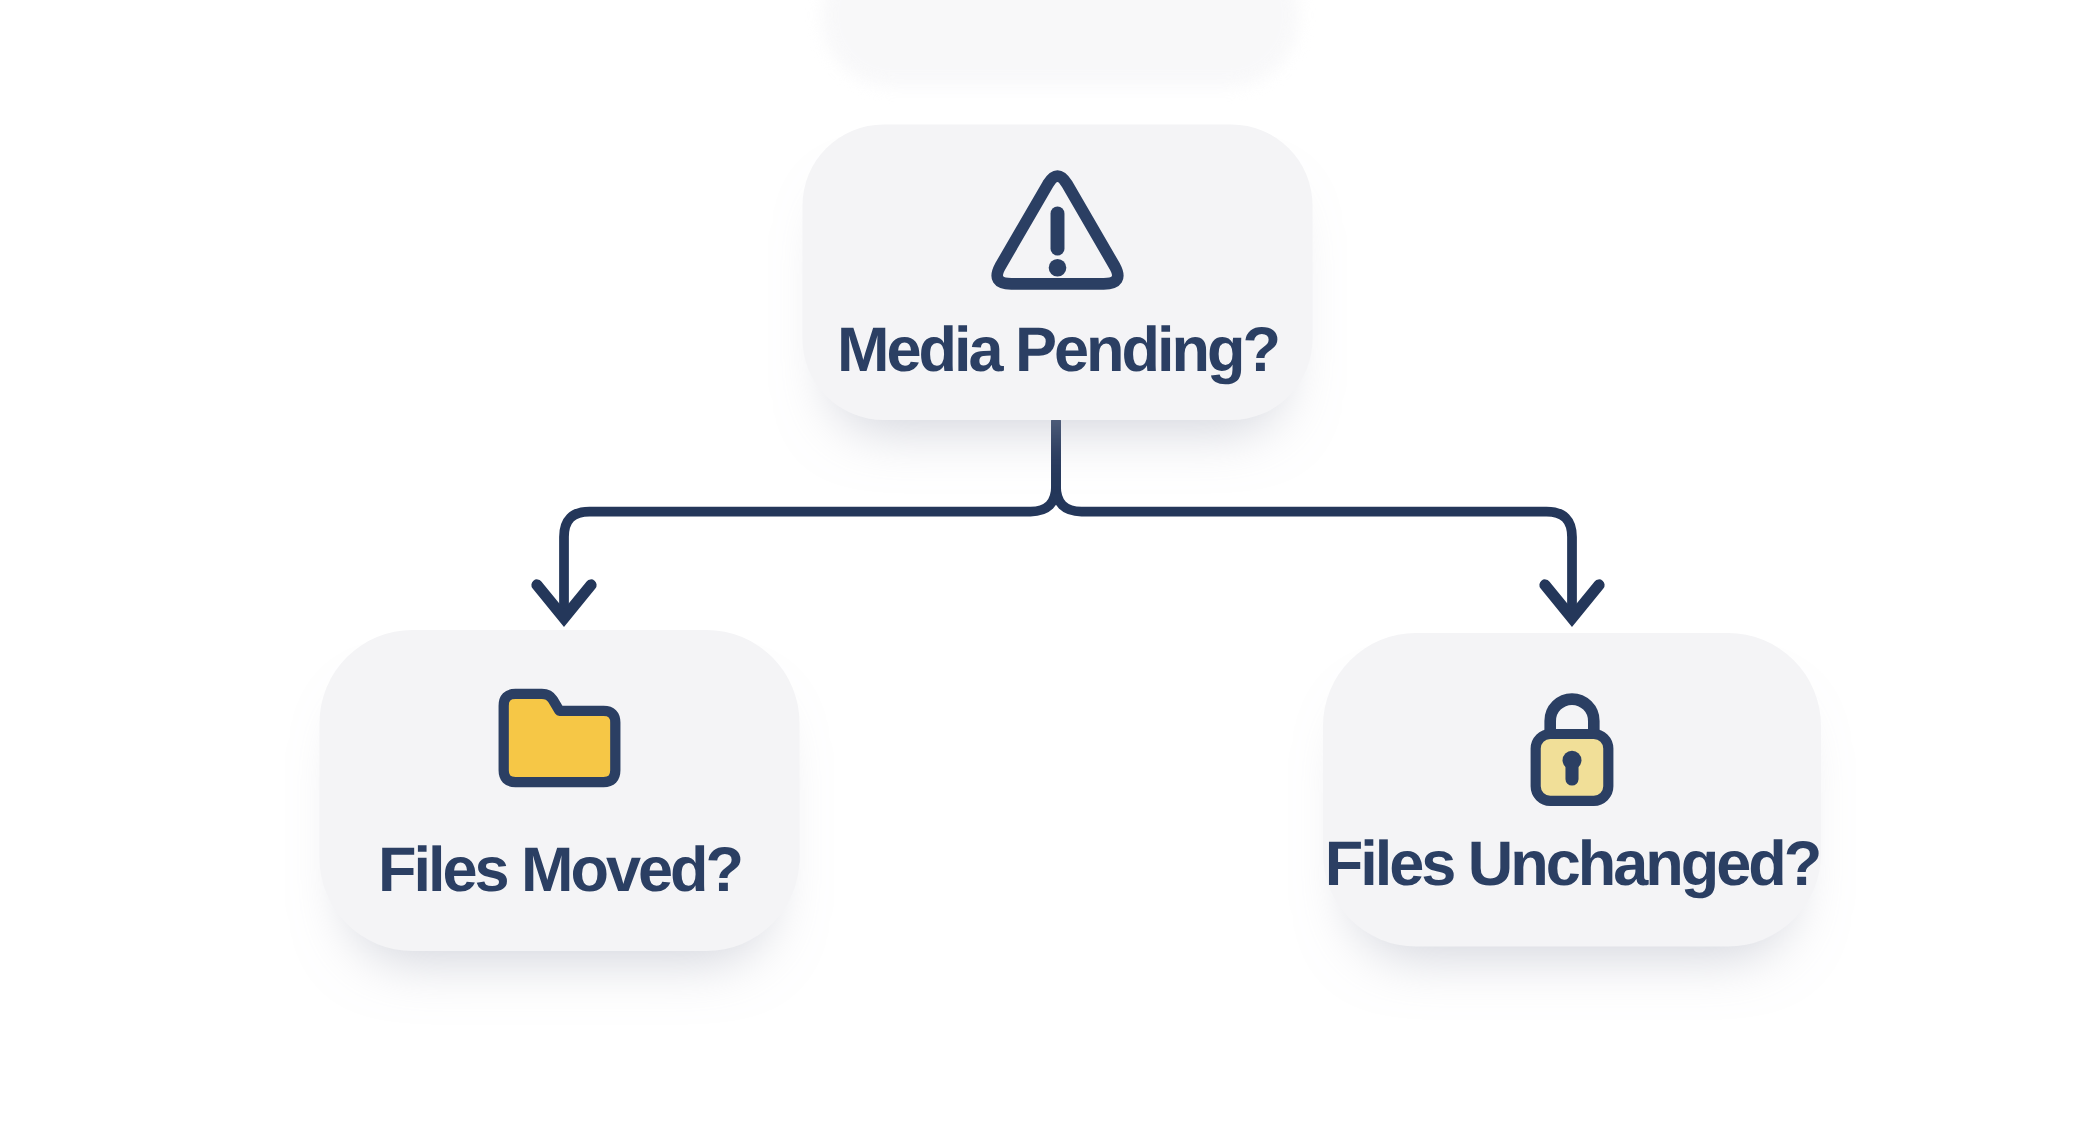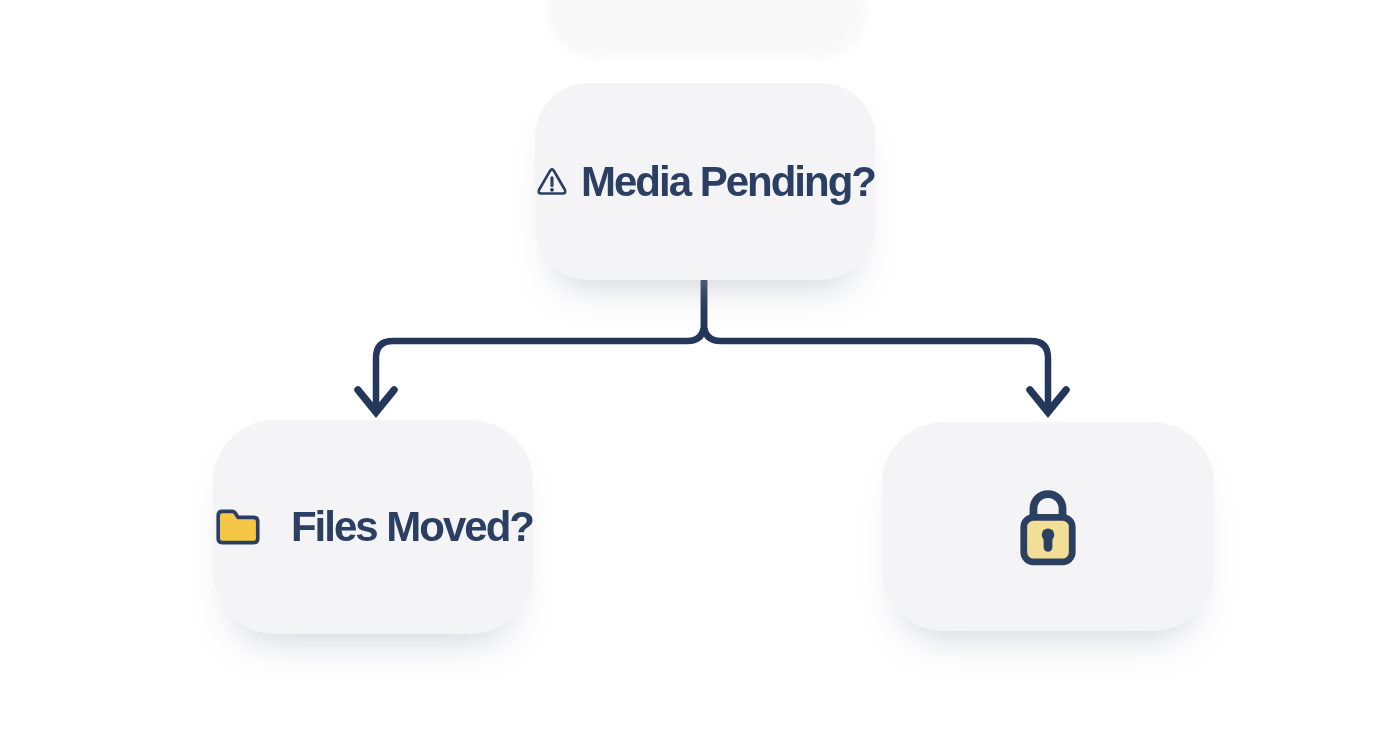--- a/index.html
+++ b/index.html
@@ -43,21 +43,21 @@
   .ah {
     fill: none;
     stroke: var(--line, #24375a);
     stroke-width: 7.5;
     stroke-linecap: round;
   }
   .node {
     position: absolute;
     background: var(--node-bg, #f4f4f6);
     display: flex;
-    flex-direction: row;
+    flex-direction: column;
     align-items: center;
     justify-content: center;
     box-shadow: 0 26px 36px -20px rgba(165, 170, 185, 0.5);
   }
   .node-root {
     left: 535px;
     top: 83px;
     width: 340px;
     height: 197px;
     border-radius: 54px;
@@ -135,15 +135,16 @@
     <div class="label">Files Moved?</div>
   </div>
 
   <div class="node node-right">
     <svg class="icon" width="62" height="86" viewBox="0 0 64 88" xmlns="http://www.w3.org/2000/svg">
       <path class="stroke" stroke-width="8" stroke-linecap="round" d="M17 36 L17 25 A15 15 0 0 1 47 25 L47 36"></path>
       <rect class="lock-body" stroke-width="7" x="7" y="34" width="50" height="46" rx="10"></rect>
       <circle class="fill-navy" cx="32" cy="52" r="6.5"></circle>
       <path class="stroke" stroke-width="9" stroke-linecap="round" d="M32 54 L32 65"></path>
     </svg>
+    <div class="label">Files Unchanged?</div>
   </div>
 
 </div>
 
 </body></html>

